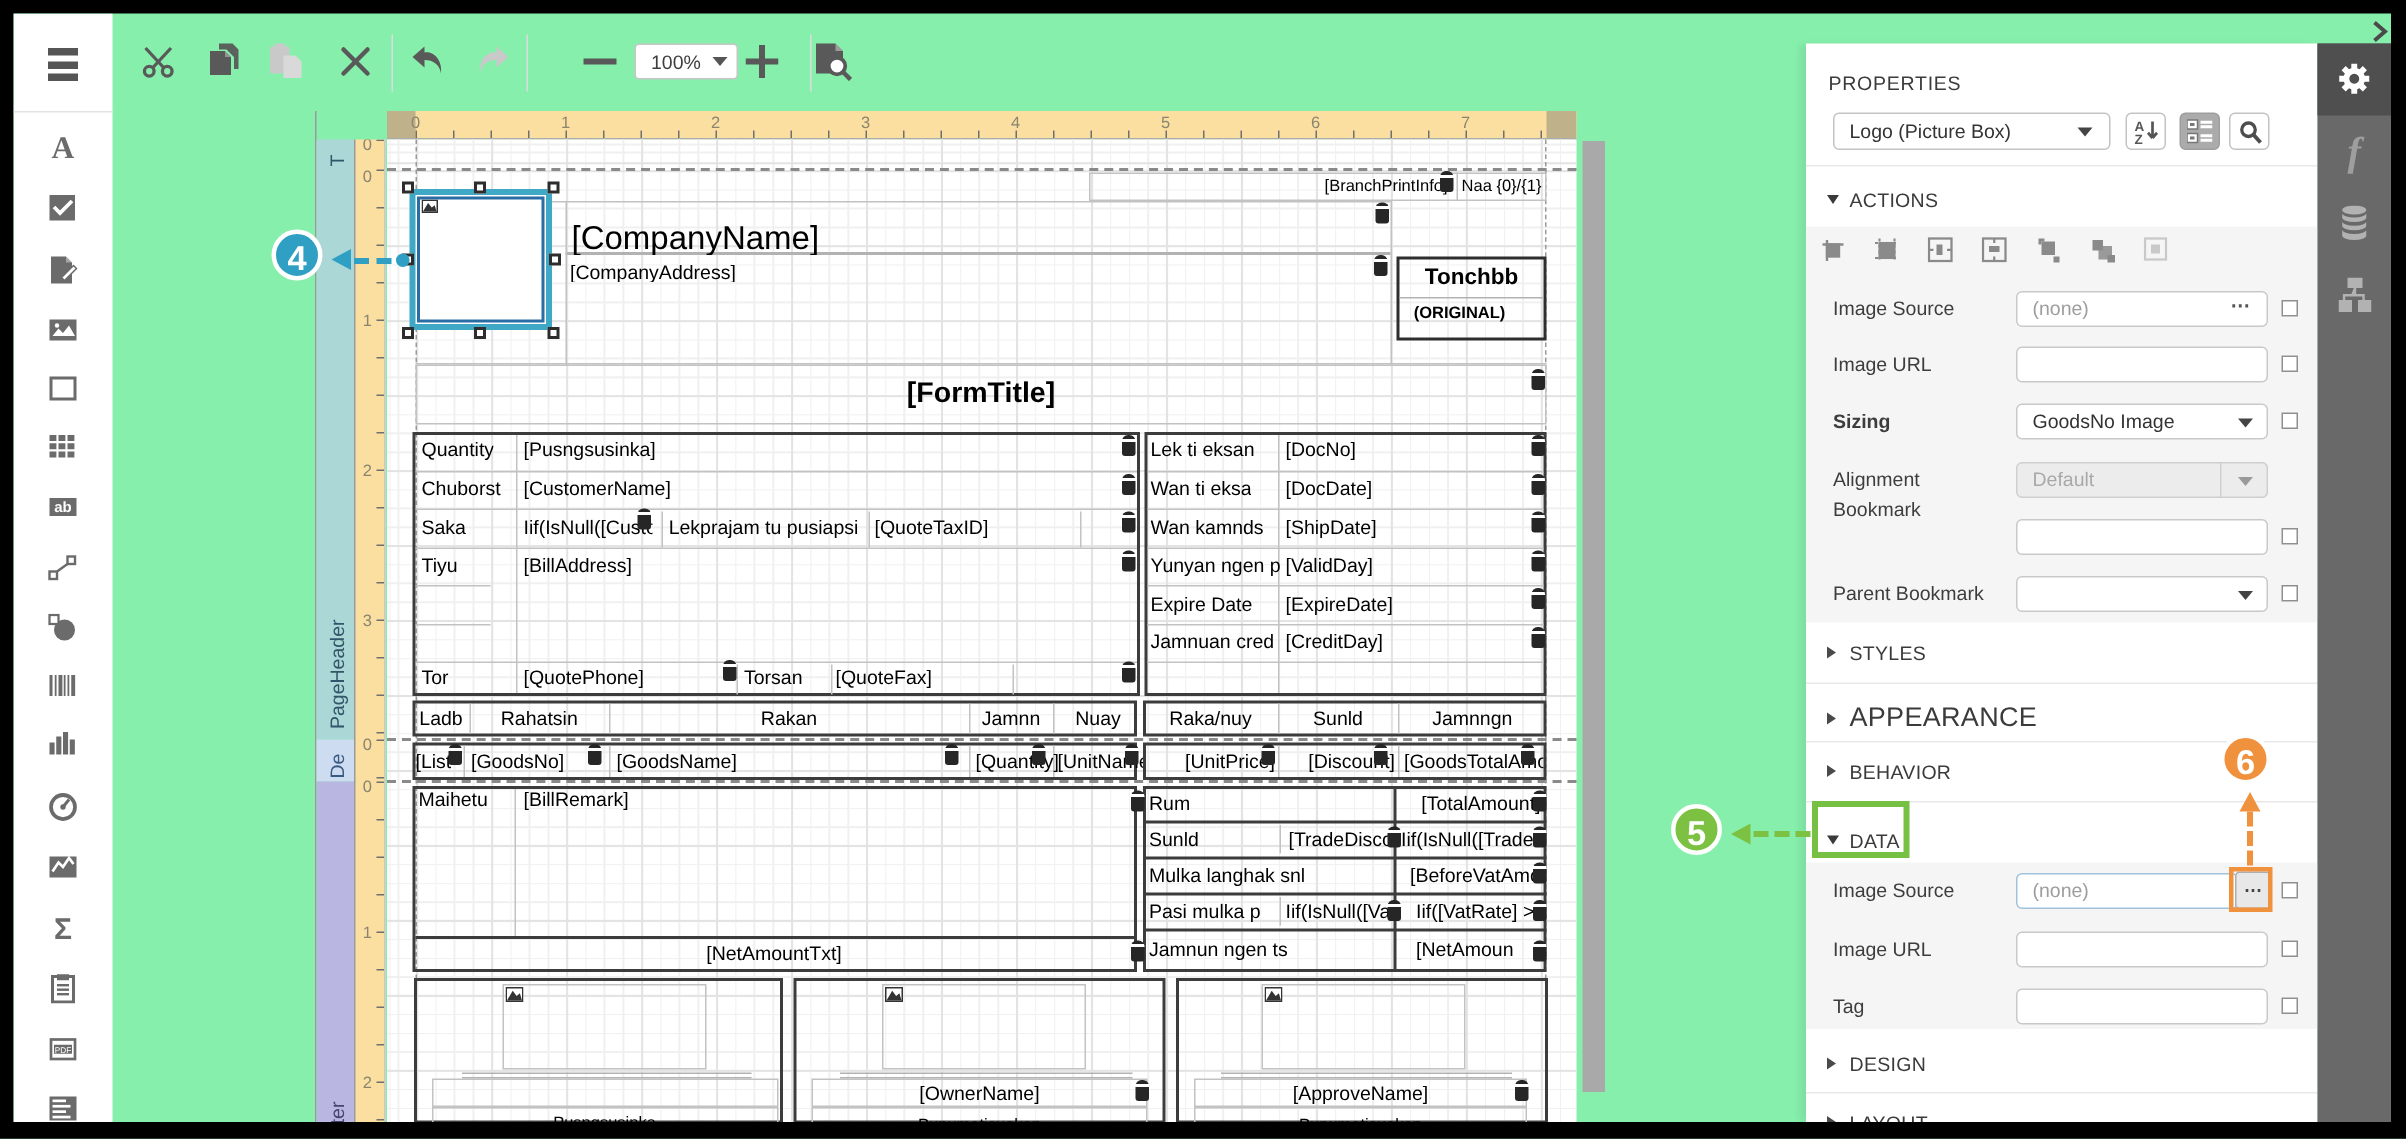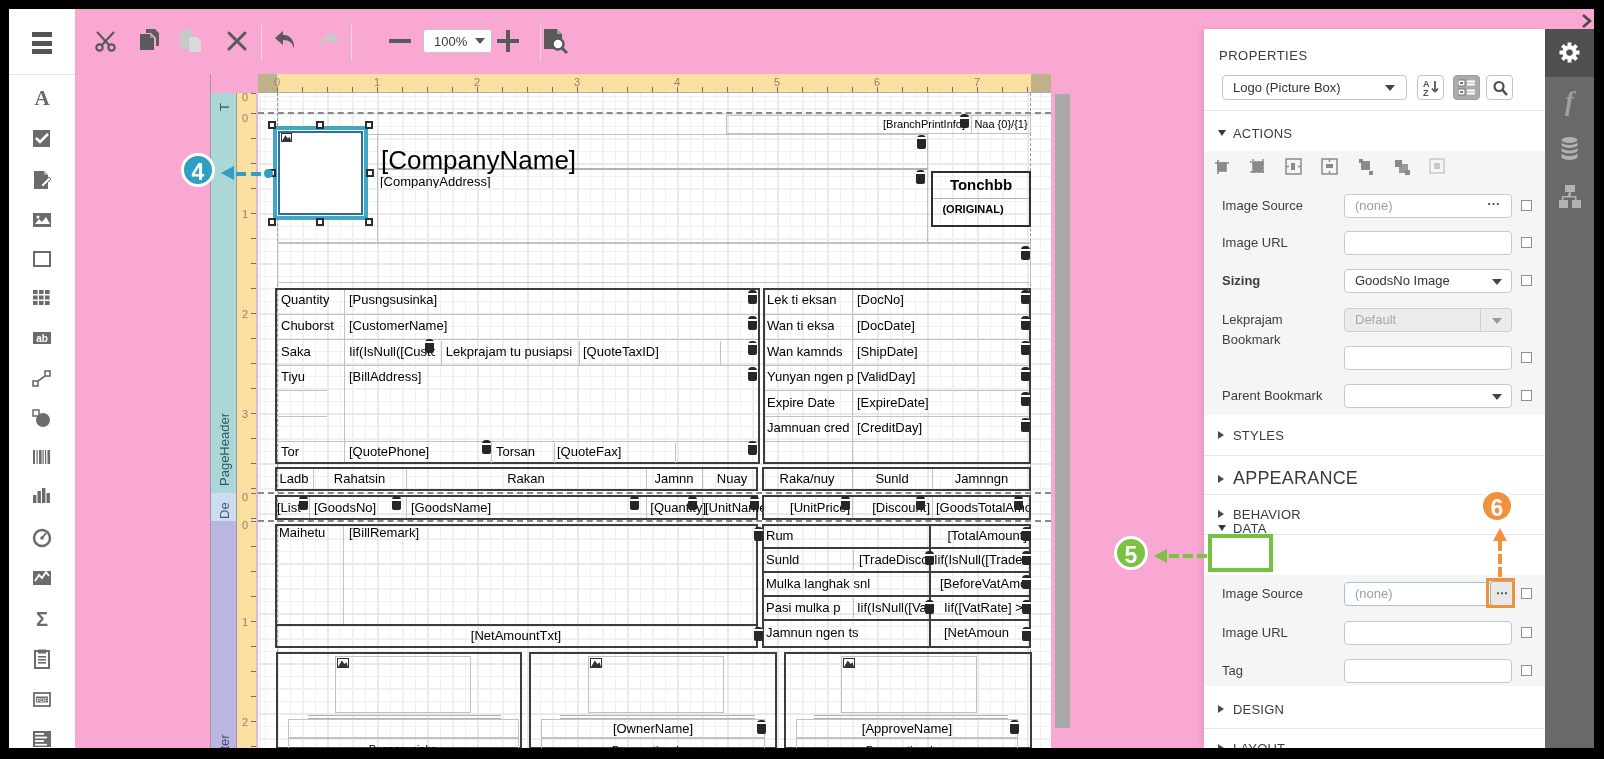--- a/index.html
+++ b/index.html
@@ -1,16 +1,16 @@
 <!DOCTYPE html>
 <html><head><meta charset="utf-8"><style>
 *{margin:0;padding:0;box-sizing:border-box}
 html,body{width:1604px;height:759px;background:#000;font-family:"Liberation Sans",sans-serif;overflow:hidden}
 .ab{position:absolute}
-#app{position:absolute;left:9px;top:9px;width:1585px;height:739px;background:#f9a8d4;overflow:hidden}
+#app{position:absolute;left:9px;top:9px;width:1585px;height:739px;background:#86efac;overflow:hidden}
 #sidebar{left:0;top:0;width:66px;height:739px;background:#fff}
 .bandlbl{position:absolute;transform:rotate(-90deg);transform-origin:0 0;font-size:13px;color:#33556a;white-space:nowrap}
 .rnum{position:absolute;font-size:11px;color:#8b8570}
 .htick{position:absolute;bottom:0;width:1px;height:5px;background:#6f6f6f}
 .vtick{position:absolute;right:0;height:1px;width:5px;background:#6f6f6f}
 #page{left:249px;top:84px;width:793px;height:655px;background-color:#fff;
 background-image:
  repeating-linear-gradient(to right,#e3e3e3 0 1px,transparent 1px 50px),
  repeating-linear-gradient(to bottom,#e3e3e3 0 1px,transparent 1px 50px),
  repeating-linear-gradient(to right,#f0f0f0 0 1px,transparent 1px 12.5px),
@@ -284,29 +284,30 @@
     <div class="ab" style="left:717px;top:106px;width:305px;height:19px;border:1px solid #c2c2c2"></div>
     <div class="ab" style="left:962px;top:106px;width:1px;height:19px;background:#c2c2c2"></div>
     <div class="cell" style="right:629px;top:109.5px;font-size:11px;text-align:right">[BranchPrintInfo]</div>
     <div class="cell" style="left:962.0px;top:109.5px;width:60px;text-align:center;font-size:11px">Naa {0}/{1}</div>
     <div class="di" style="left:951px;top:105px"></div>
     <div class="ab" style="left:359px;top:125px;width:559px;height:1px;background:#c2c2c2"></div>
     <div class="ab" style="left:368px;top:159px;width:550px;height:2px;background:#b2b2b2"></div>
     <div class="ab" style="left:368px;top:125px;width:1px;height:110px;background:#c2c2c2"></div>
     <div class="ab" style="left:918px;top:125px;width:1px;height:110px;background:#c2c2c2"></div>
     <div class="ab" style="left:268px;top:233px;width:754px;height:1px;background:#c2c2c2"></div>
-    <div class="cell" style="left:372px;top:138.3px;font-size:26px">[CompanyName]</div>
+    <div class="cell" style="left:372px;top:138.3px;font-size:22px">[CompanyName]</div>
     <div class="cell" style="left:371px;top:165.8px;font-size:13px">[CompanyAddress]</div>
     <div class="di" style="left:908px;top:126px"></div>
     <div class="di" style="left:907px;top:161px"></div>
     <div class="ab" style="left:922px;top:162px;width:100px;height:56px;border:2px solid #2e2e2e"></div>
     <div class="ab" style="left:924px;top:189px;width:96px;height:1px;background:#b2b2b2"></div>
     <div class="cell" style="left:924.0px;top:167.8px;width:96px;text-align:center;font-size:15px;font-weight:bold">Tonchbb</div>
     <div class="cell" style="left:924.0px;top:194.8px;width:80px;text-align:center;font-size:11px;font-weight:bold">(ORIGINAL)</div>
     <div class="ab" style="left:268px;top:234px;width:754px;height:40px;border:1px solid #c2c2c2"></div>
+    <div class="cell" style="left:495.0px;top:243.6px;width:300px;text-align:center;font-size:19px;font-weight:bold">[FormTitle]</div>
     <div class="di" style="left:1012px;top:237px"></div>
     <div class="ab" style="left:266px;top:279px;width:485px;height:176px;border:2px solid #3c3c3c"></div>
     <div class="ab" style="left:268px;top:304.5px;width:481px;height:1px;background:#c2c2c2"></div>
     <div class="ab" style="left:268px;top:330px;width:481px;height:1px;background:#c2c2c2"></div>
     <div class="ab" style="left:268px;top:355.5px;width:481px;height:1px;background:#c2c2c2"></div>
     <div class="ab" style="left:268px;top:431.5px;width:481px;height:1px;background:#c2c2c2"></div>
     <div class="ab" style="left:268px;top:381px;width:50px;height:1px;background:#c2c2c2"></div>
     <div class="ab" style="left:268px;top:406.5px;width:50px;height:1px;background:#c2c2c2"></div>
     <div class="ab" style="left:335px;top:281px;width:1px;height:172px;background:#c2c2c2"></div>
     <div class="ab" style="left:432px;top:332px;width:1px;height:24px;background:#c2c2c2"></div>
@@ -560,38 +561,38 @@
       <div class="chk" style="top:170.5px"></div>
       <div class="inp" style="top:164.5px">(none)</div>
       <div class="ab" style="left:283px;top:166.5px;font-size:13px;color:#555;font-weight:bold;letter-spacing:1px">⋯</div>
       <div class="pl" style="top:206px">Image URL</div>
       <div class="chk" style="top:208px"></div>
       <div class="inp" style="top:202px"></div>
       <div class="pl" style="top:244px;font-weight:bold">Sizing</div>
       <div class="chk" style="top:246px"></div>
       <div class="inp" style="top:240px;color:#333">GoodsNo Image</div>
       <div class="caret" style="left:288px;top:250px"></div>
-      <div class="pl" style="top:282.5px">Lekprajam</div>
+      <div class="pl" style="top:282.5px">Alignment</div>
       <div class="inp" style="top:278.5px;background:#ececec;color:#a9a9a9;border-color:#cfcfcf">Default</div>
       <div class="ab" style="left:276px;top:278.5px;width:32px;height:24px;border:1px solid #cfcfcf;border-radius:0 4px 4px 0;background:#ececec"></div>
       <div class="caret" style="left:288px;top:288.5px;border-top-color:#9a9a9a"></div>
       <div class="pl" style="top:303px">Bookmark</div>
       <div class="chk" style="top:322.5px"></div>
       <div class="inp" style="top:316.5px"></div>
       <div class="pl" style="top:358.5px">Parent Bookmark</div>
       <div class="chk" style="top:360.5px"></div>
       <div class="inp" style="top:354.5px;color:#333"></div>
       <div class="caret" style="left:288px;top:364.5px"></div>
       <div class="ab" style="left:14px;top:399px;font-size:13px;color:#3b3b3b;letter-spacing:0.2px"><span class="tri-r"></span>STYLES</div>
       <div class="psep" style="top:425.5px"></div>
       <div class="ab" style="left:14px;top:438.5px;font-size:18px;color:#3b3b3b;letter-spacing:0.2px"><span class="tri-r"></span>APPEARANCE</div>
       <div class="psep" style="top:465px"></div>
       <div class="ab" style="left:14px;top:478px;font-size:13px;color:#3b3b3b;letter-spacing:0.2px"><span class="tri-r"></span>BEHAVIOR</div>
       <div class="psep" style="top:505px"></div>
-      <div class="ab" style="left:14px;top:492px;font-size:13px;color:#3b3b3b;letter-spacing:0.2px"><span class="tri-d"></span>DATA</div>
+      <div class="ab" style="left:14px;top:524px;font-size:13px;color:#3b3b3b;letter-spacing:0.2px"><span class="tri-d"></span>DATA</div>
       <div class="ab" style="left:0;top:546px;width:341px;height:111px;background:#f5f5f5"></div>
       <div class="pl" style="top:557px">Image Source</div>
       <div class="inp" style="top:553px;width:148px;border-color:#9fc3da">(none)</div>
       <div class="ab" style="left:286px;top:552px;width:24px;height:25px;background:#e8e8e8;border:1px solid #adadad;border-radius:3px;text-align:center;font-size:12px;color:#444;line-height:22px;font-weight:bold">⋯</div>
       <div class="chk" style="top:559px"></div>
       <div class="pl" style="top:595.5px">Image URL</div>
       <div class="inp" style="top:591.5px"></div>
       <div class="chk" style="top:597.5px"></div>
       <div class="pl" style="top:633.5px">Tag</div>
       <div class="inp" style="top:629.5px"></div>

